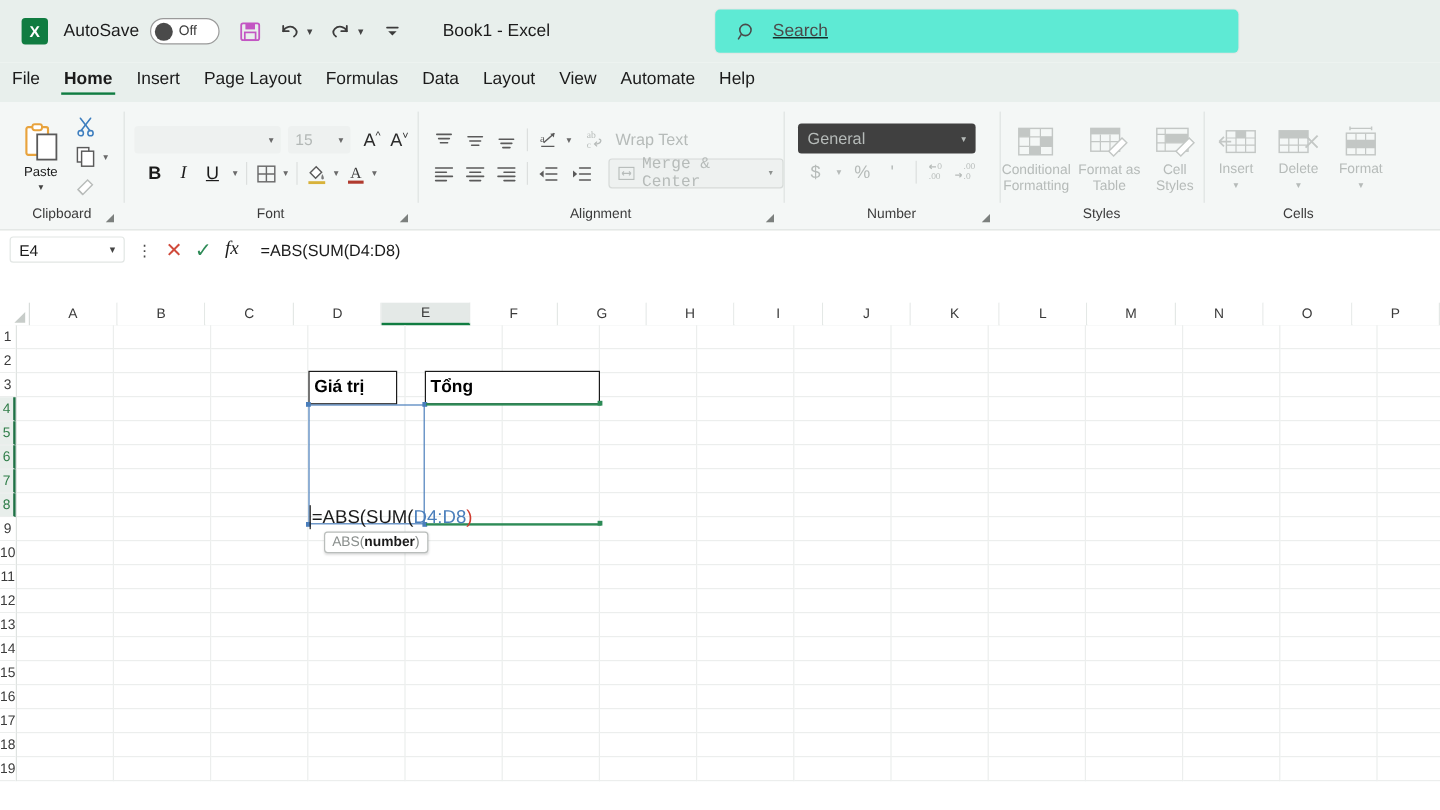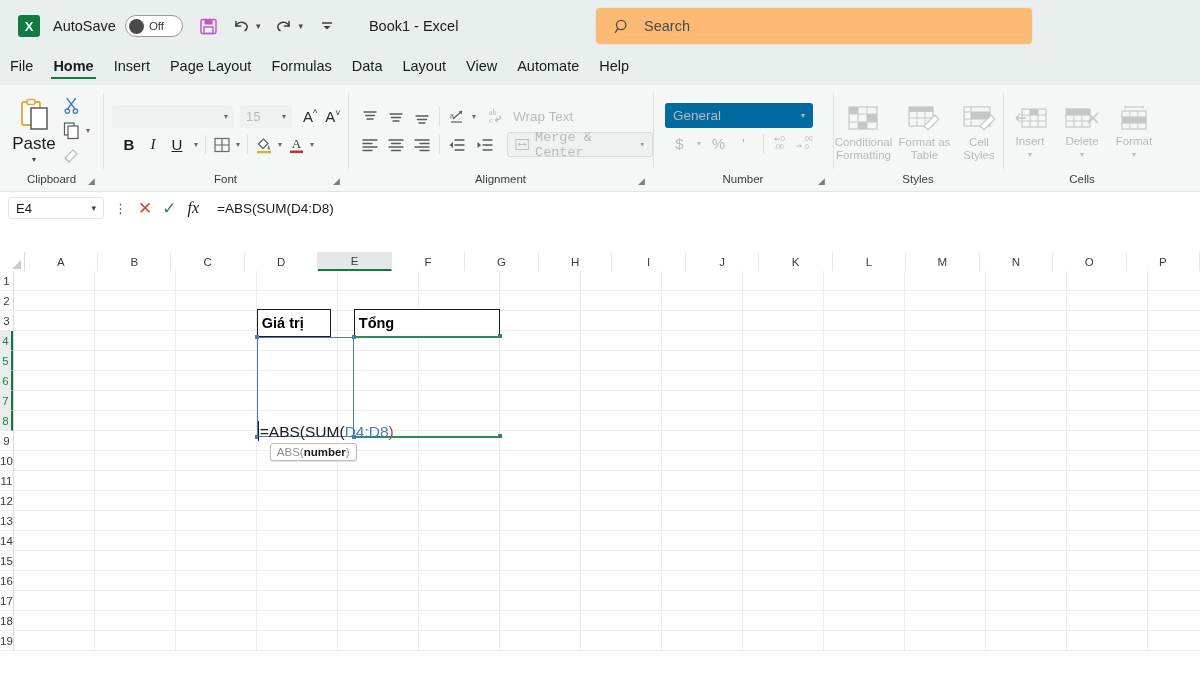--- a/index.html
+++ b/index.html
@@ -36,23 +36,24 @@
   .toggle .off { font-size: 11.5px; color: #3b3b3b; margin-left: 5px; }
   .save-icon { margin-left: 16px; }
   .undo-grp, .redo-grp { display: flex; align-items: center; margin-left: 14px; }
   .qat-caret { font-size: 9px; color: #444; margin-left: 5px; }
   .more-caret { margin-left: 16px; }
   .doc-title { margin-left: 34px; font-size: 14.5px; color: #1b1b1b; }
 
   .searchbox {
     position: absolute; left: 596px; top: 8px;
     width: 436px; height: 36px;
-    background: #fdba74; border-radius: 4px;
+    background: #5eead4; border-radius: 4px;
     display: flex; align-items: center;
     box-shadow: 0 0 0 1px #e3e7e5;
+    text-decoration: underline;
   }
   .searchbox .sicon { margin-left: 18px; }
   .searchbox .stext { margin-left: 13px; font-size: 14.5px; color: #4a4a4a; }
 
   
   .tabstrip {
     height: 33px; background: #e8efec;
     display: flex; align-items: flex-start; 
   }
   .tab {
@@ -88,21 +89,21 @@
     text-align: center; line-height: 16px; position: relative;
   }
   .dlg { position: absolute; right: 8px; bottom: 2px; font-size: 9px; color: #7c807e; }
 
   
   .g-clipboard { width: 103px; }
   .paste-col {
     display: flex; flex-direction: column; align-items: center;
     width: 52px; margin-left: 8px;
   }
-  .paste-col .ptxt { font-size: 17px; color: #1b1b1b; margin-top: 1px; }
+  .paste-col .ptxt { font-size: 11px; color: #1b1b1b; margin-top: 1px; }
   .paste-col .pcar { font-size: 8px; color: #444; margin-top: 1px; }
   .clip-small { display: flex; flex-direction: column; gap: 2px; margin-left: 2px; }
   .clip-row { display: flex; align-items: center; height: 23px; }
   .mini-caret { font-size: 8px; color: #6a6a6a; margin-left: 5px; }
 
   
   .g-font { width: 245px; }
   .fontrow { display: flex; align-items: center; height: 28px; padding-left: 9px; }
   .fname {
     width: 122px; height: 23px; background: #eef1f0;
@@ -129,21 +130,21 @@
   .mergebtn {
     display: flex; align-items: center; margin-left: 12px;
     font-size: 13.5px; color: #b6bbb9;
     border: 1px solid #d6dad8; border-radius: 3px;
     height: 25px; padding: 0 7px; background: #eef1f0; font-family: Liberation Mono, monospace;
   }
 
   
   .g-number { width: 180px; }
   .numfmt {
-    width: 148px; height: 25px; background: #0369a1; border-radius: 3px;
+    width: 148px; height: 25px; background: #404040; border-radius: 3px;
     margin-left: 12px; display: flex; align-items: center;
     justify-content: space-between; padding: 0 8px;
     font-size: 13.5px; color: #b6bbb9;
   }
   .numrow { display: flex; align-items: center; height: 30px; padding-left: 14px; }
   .numbtn { font-size: 15px; color: #b6bbb9; width: 25px; text-align: center; }
 
   
   .g-styles { width: 170px; }
   .g-cells { width: 158px; }

